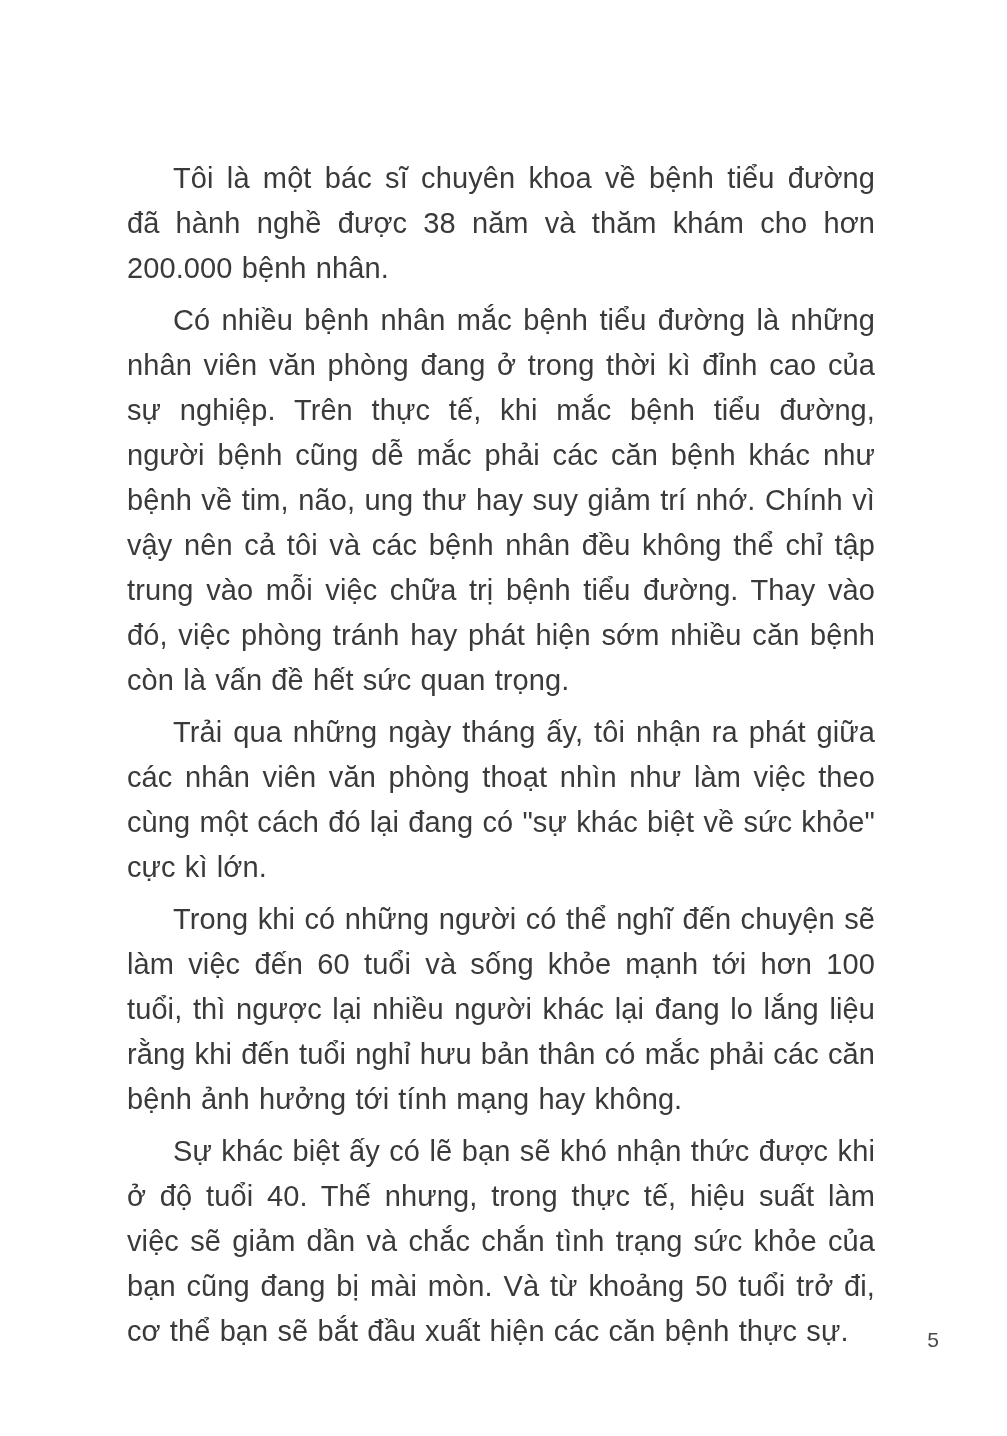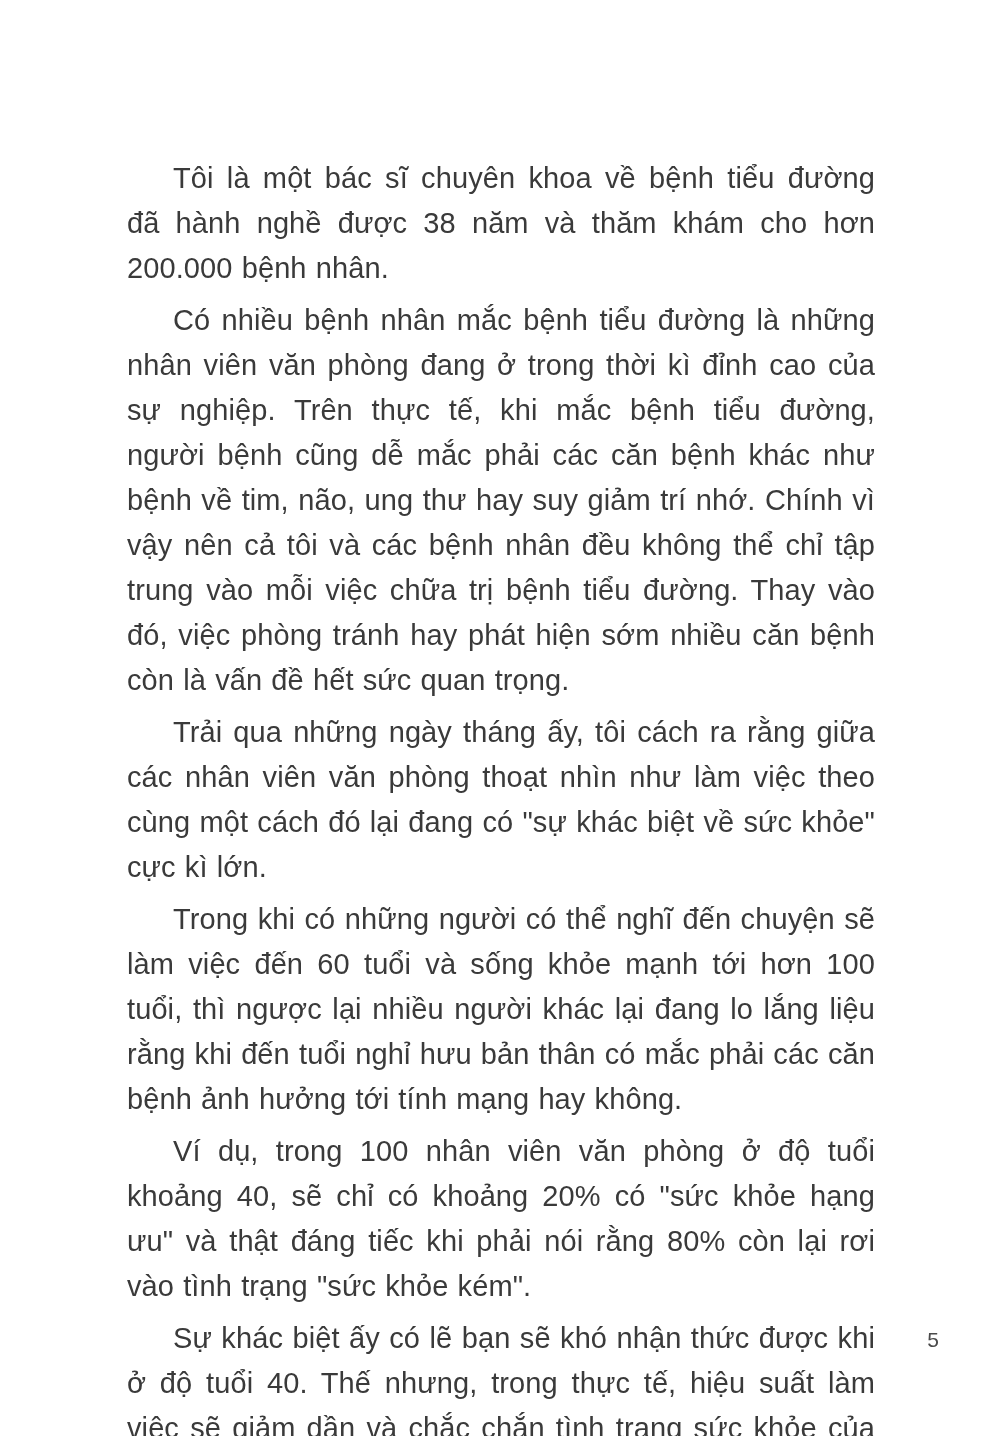--- a/index.html
+++ b/index.html
@@ -40,19 +40,18 @@
     color: #4a4a4a;
   }
 </style>
 </head>
 <body>
 
 <div class="page">
   <div class="content">
     <p>Tôi là một bác sĩ chuyên khoa về bệnh tiểu đường đã hành nghề được 38 năm và thăm khám cho hơn 200.000 bệnh nhân.</p>
     <p>Có nhiều bệnh nhân mắc bệnh tiểu đường là những nhân viên văn phòng đang ở trong thời kì đỉnh cao của sự nghiệp. Trên thực tế, khi mắc bệnh tiểu đường, người bệnh cũng dễ mắc phải các căn bệnh khác như bệnh về tim, não, ung thư hay suy giảm trí nhớ. Chính vì vậy nên cả tôi và các bệnh nhân đều không thể chỉ tập trung vào mỗi việc chữa trị bệnh tiểu đường. Thay vào đó, việc phòng tránh hay phát hiện sớm nhiều căn bệnh còn là vấn đề hết sức quan trọng.</p>
-    <p>Trải qua những ngày tháng ấy, tôi cách ra rằng giữa các nhân viên văn phòng thoạt nhìn như làm việc theo cùng một cách đó lại đang có "sự khác biệt về sức khỏe" cực kì lớn.</p>
+    <p>Trải qua những ngày tháng ấy, tôi nhận ra phát giữa các nhân viên văn phòng thoạt nhìn như làm việc theo cùng một cách đó lại đang có "sự khác biệt về sức khỏe" cực kì lớn.</p>
     <p>Trong khi có những người có thể nghĩ đến chuyện sẽ làm việc đến 60 tuổi và sống khỏe mạnh tới hơn 100 tuổi, thì ngược lại nhiều người khác lại đang lo lắng liệu rằng khi đến tuổi nghỉ hưu bản thân có mắc phải các căn bệnh ảnh hưởng tới tính mạng hay không.</p>
-    <p>Ví dụ, trong 100 nhân viên văn phòng ở độ tuổi khoảng 40, sẽ chỉ có khoảng 20% có "sức khỏe hạng ưu" và thật đáng tiếc khi phải nói rằng 80% còn lại rơi vào tình trạng "sức khỏe kém".</p>
     <p>Sự khác biệt ấy có lẽ bạn sẽ khó nhận thức được khi ở độ tuổi 40. Thế nhưng, trong thực tế, hiệu suất làm việc sẽ giảm dần và chắc chắn tình trạng sức khỏe của bạn cũng đang bị mài mòn. Và từ khoảng 50 tuổi trở đi, cơ thể bạn sẽ bắt đầu xuất hiện các căn bệnh thực sự.</p>
   </div>
   <div class="page-number">5</div>
 </div>
 
 </body></html>

